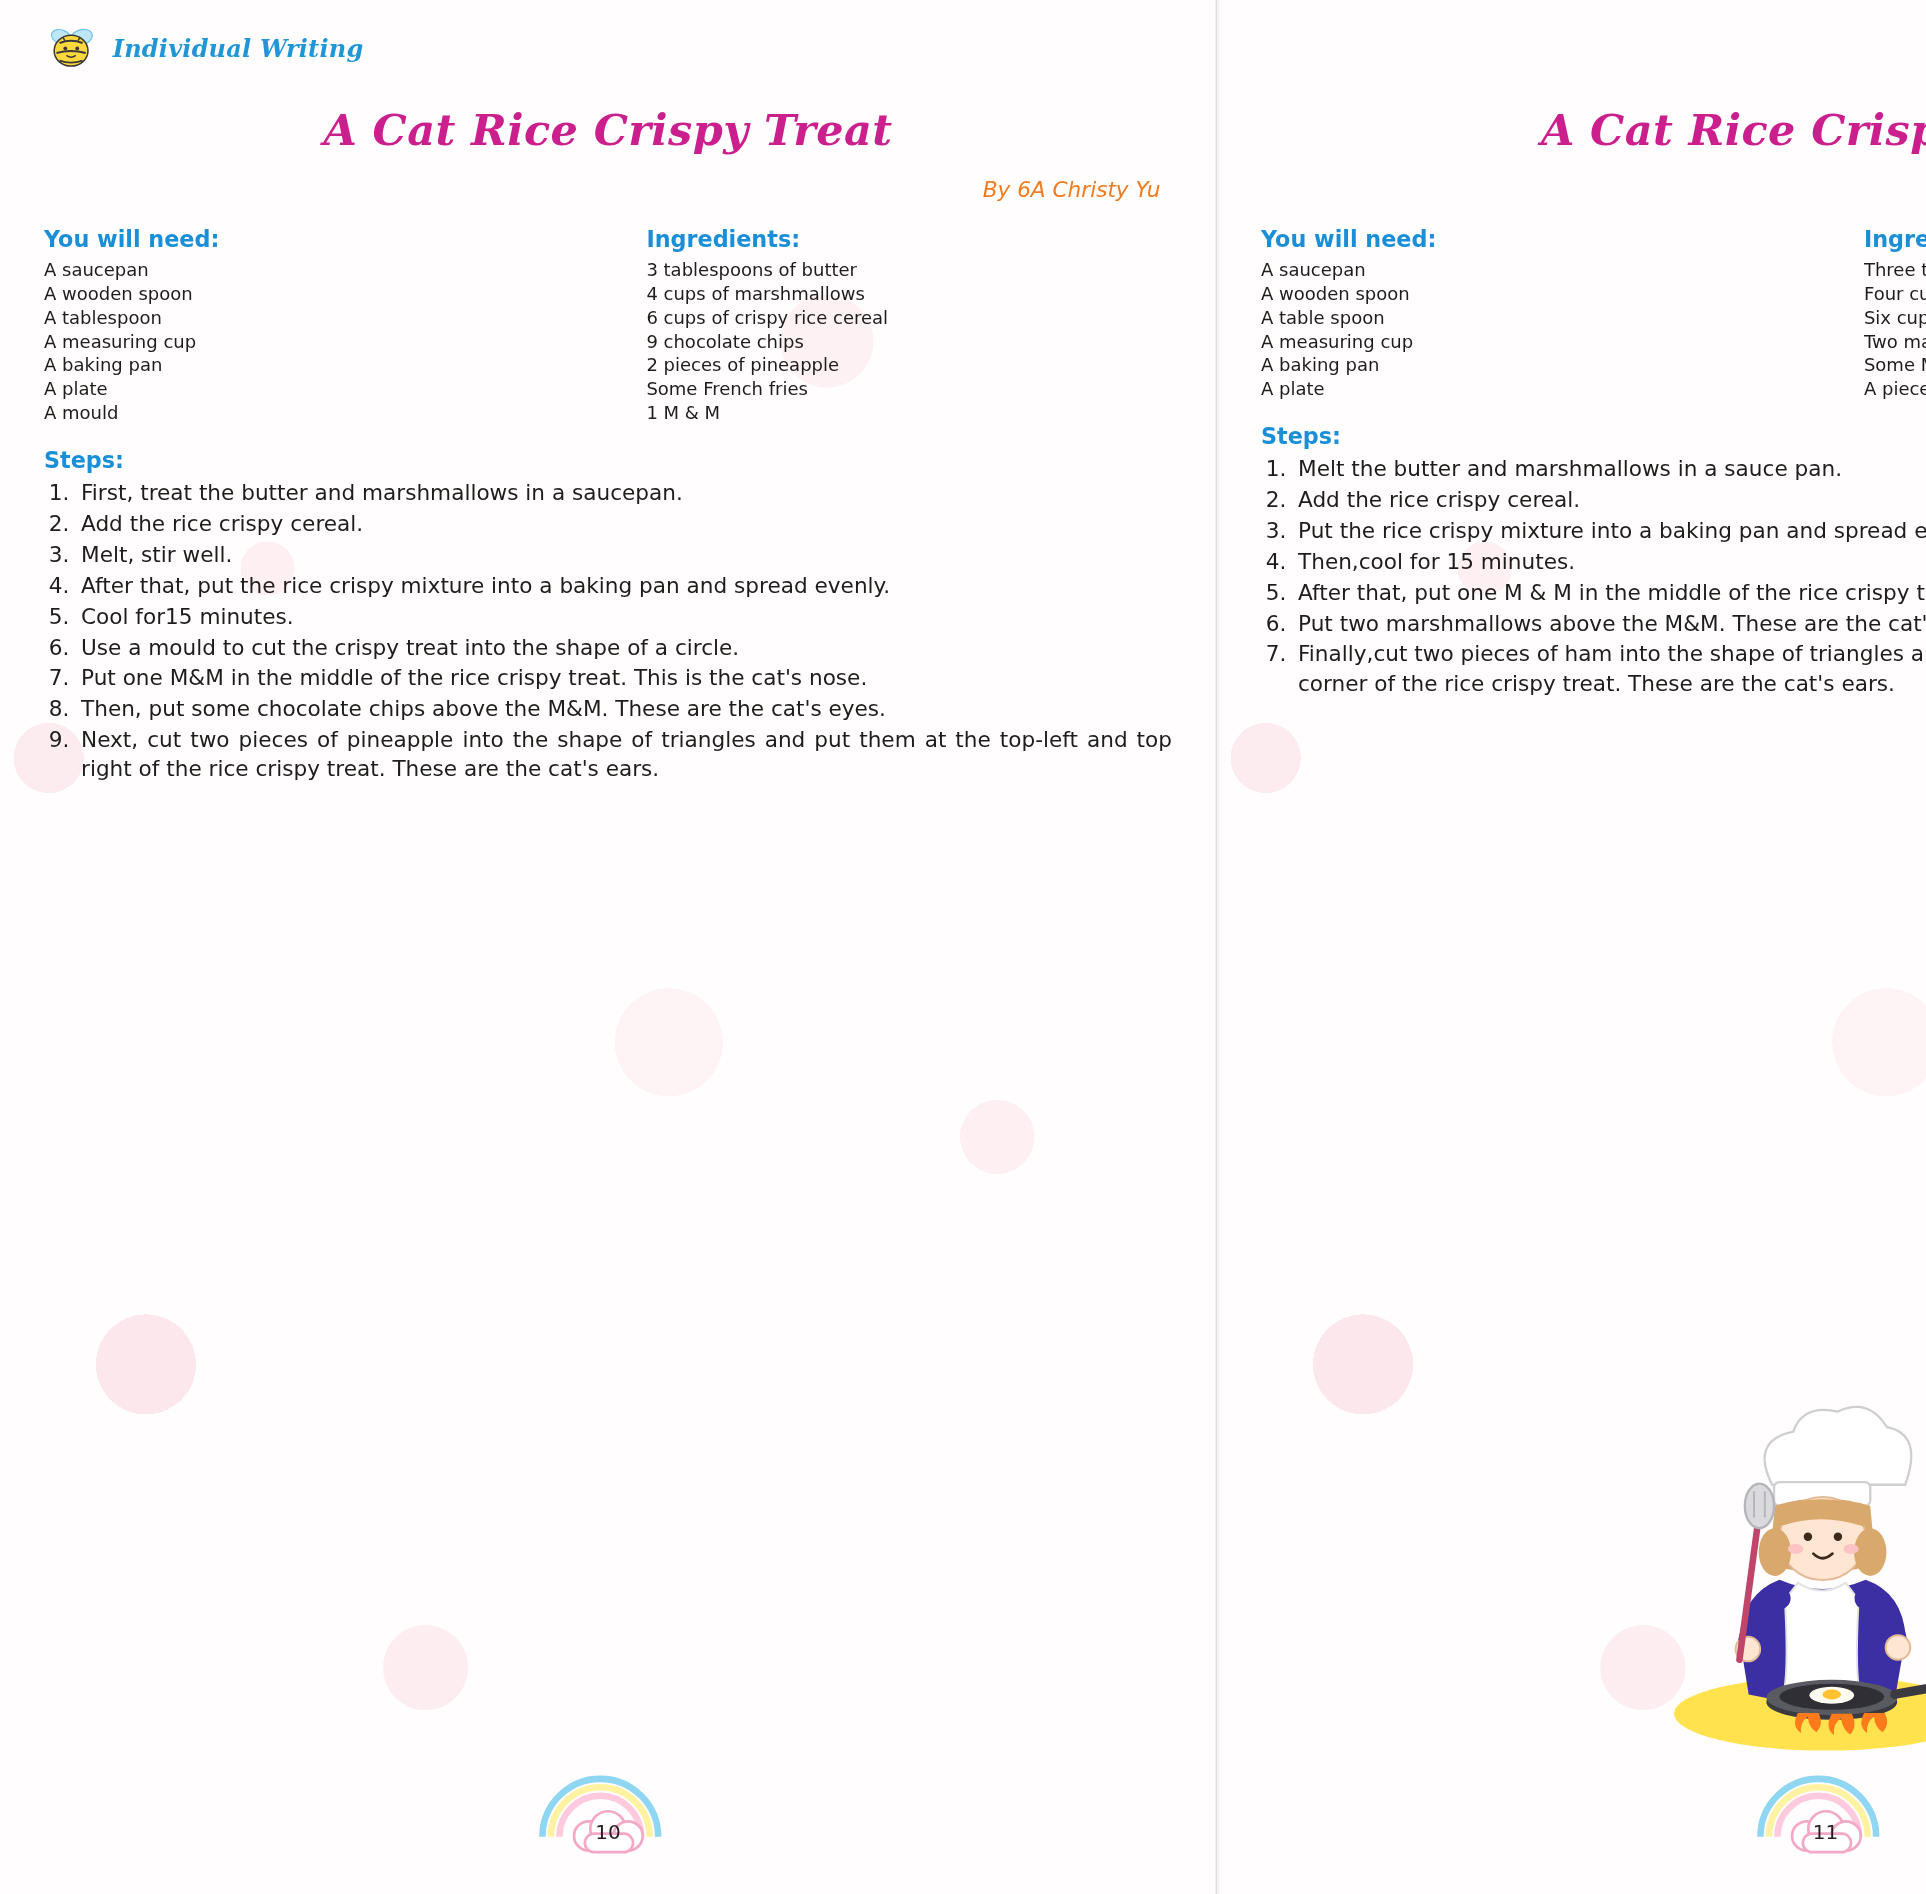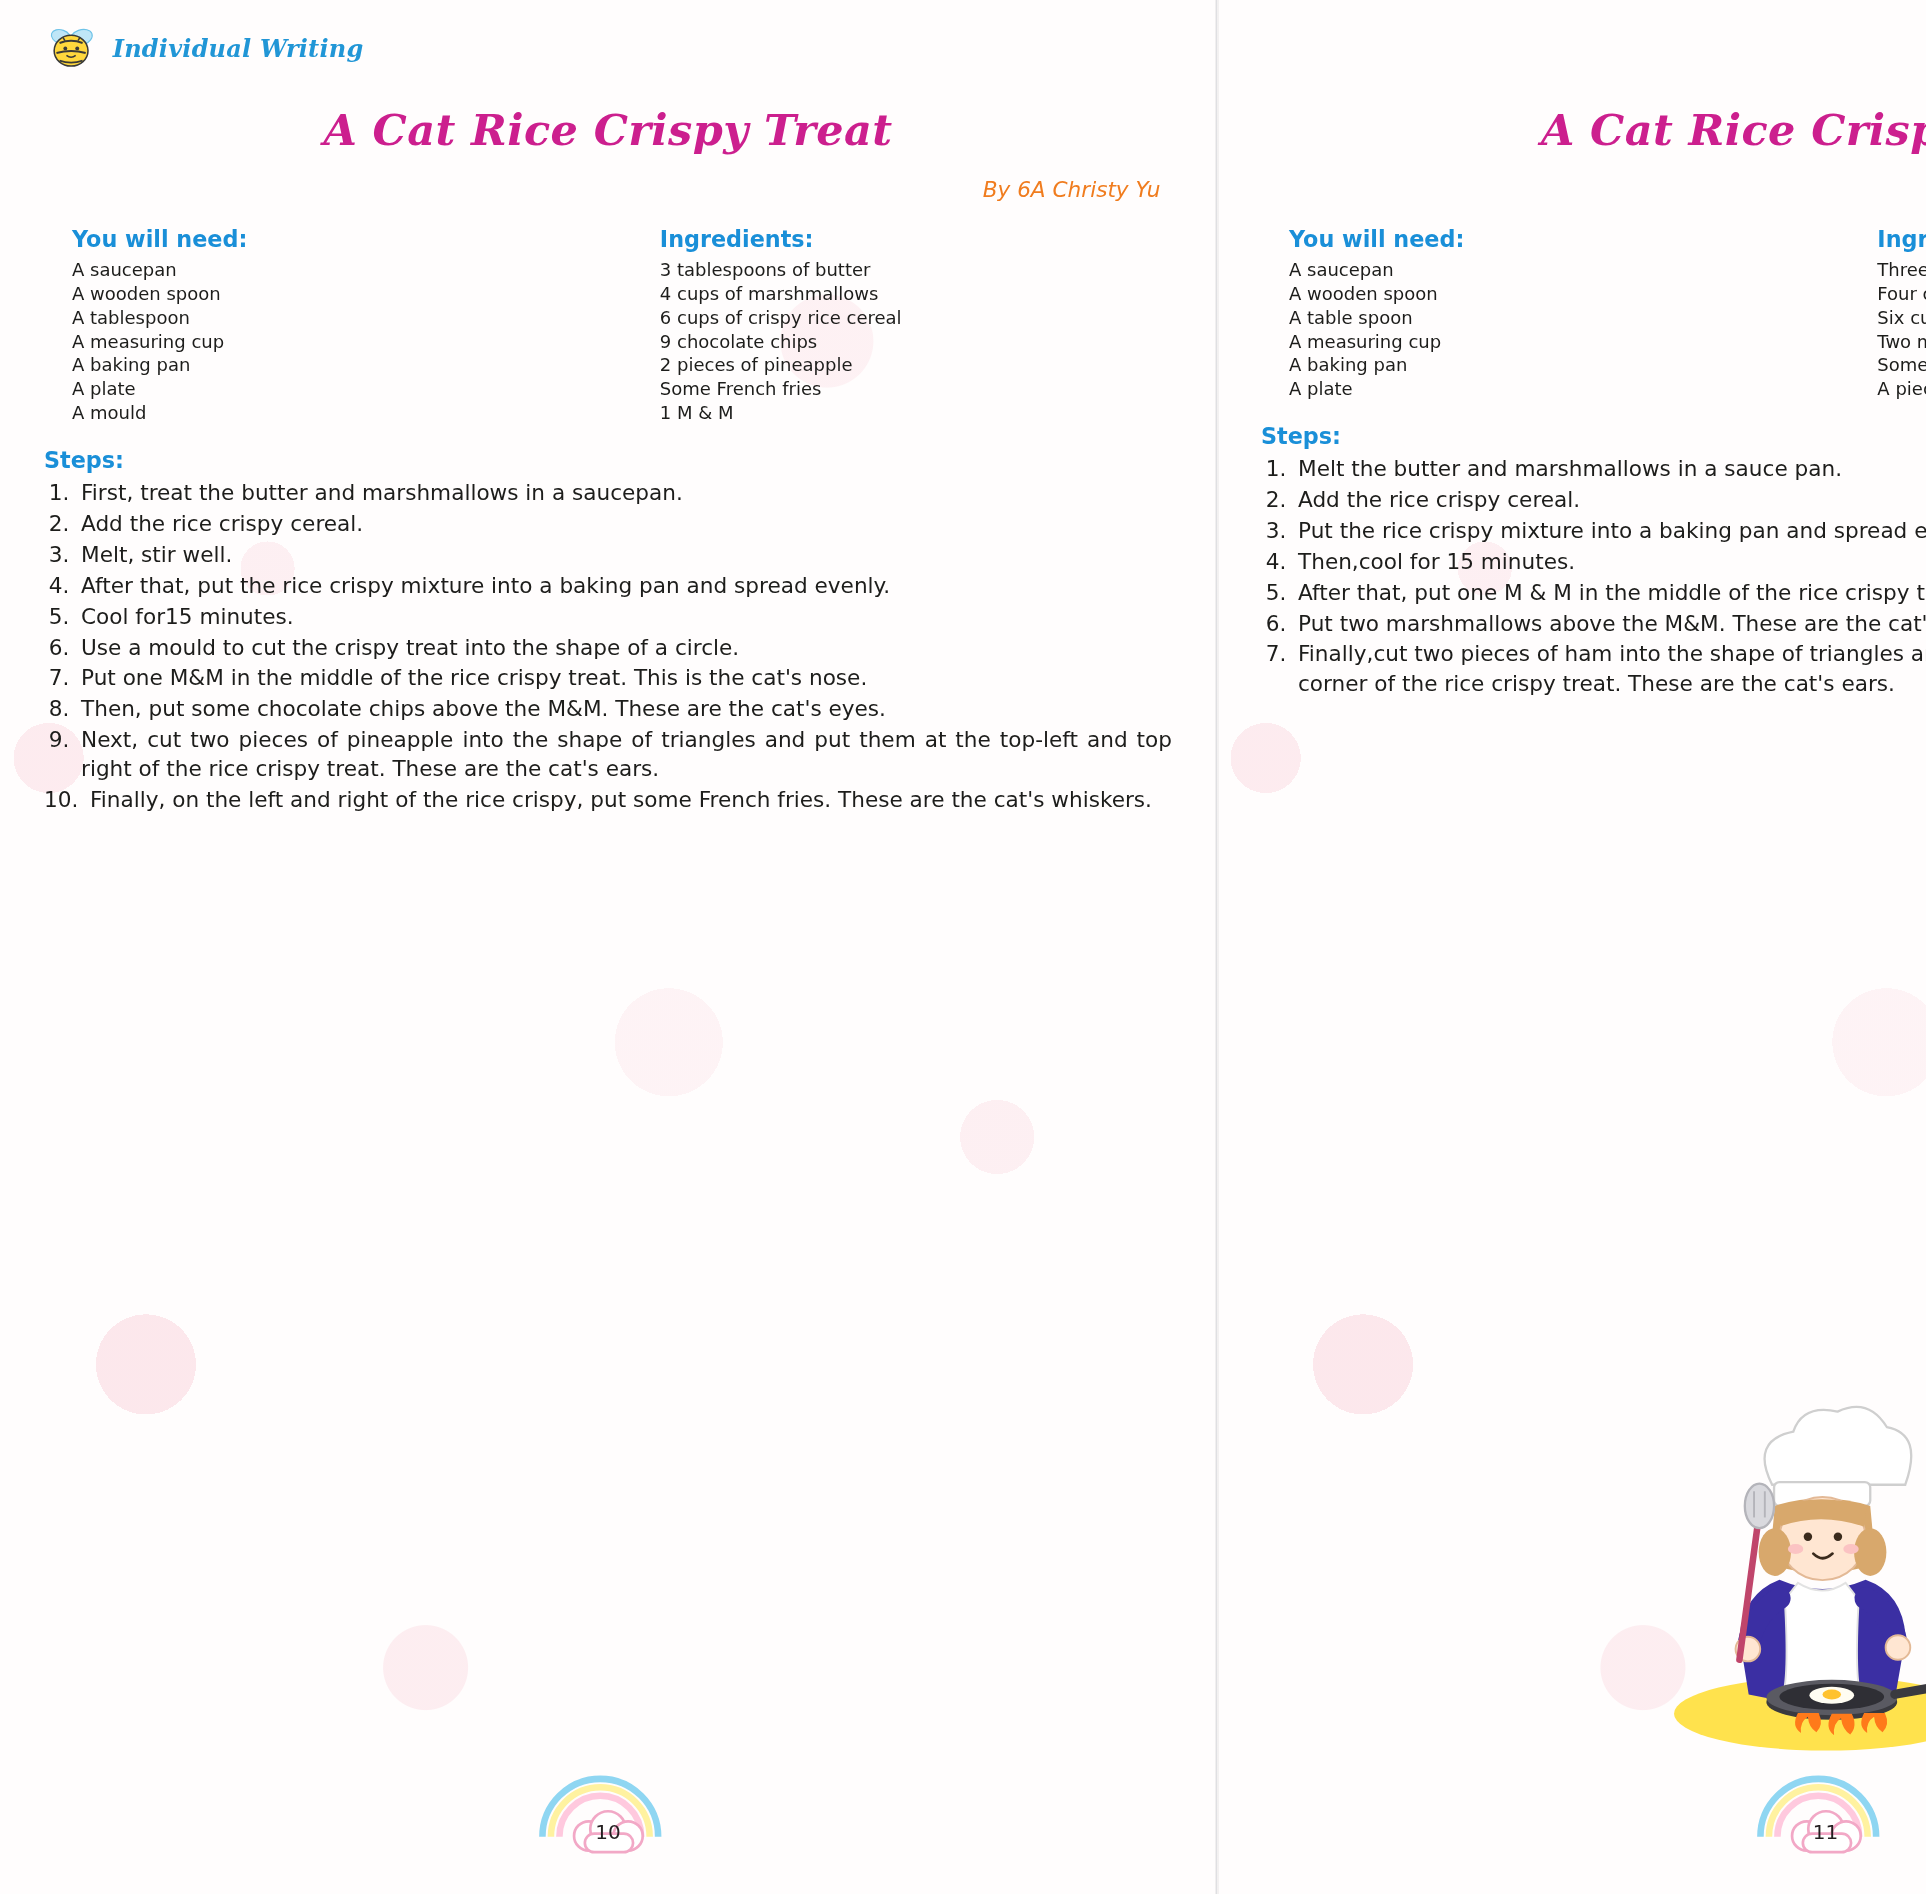--- a/index.html
+++ b/index.html
@@ -103,21 +103,20 @@
     color: #f07c1e;
     margin-top: 22.3px;
     padding-right: 11.6px;
   }
 
   
   .columns {
     display: flex;
     margin-top: 24px;
     gap: 33px;
-    margin-left: 28px;
   }
   .col-left { width: 52%; }
   .col-right { width: 48%; }
 
   .section-head {
     font-family: "DejaVu Sans", sans-serif;
     font-weight: bold;
     font-size: 22.3px;
     color: #1a8fd8;
     margin-bottom: 5.4px;
@@ -274,24 +273,20 @@
               <span class="txt">Put one M&amp;M in the middle of the rice crispy treat. This is the cat's nose.</span>
             </li>
           <li>
               <span class="num">8.</span>
               <span class="txt">Then, put some chocolate chips above the M&amp;M. These are the cat's eyes.</span>
             </li>
           <li>
               <span class="num">9.</span>
               <span class="txt">Next, cut two pieces of pineapple into the shape of triangles and put them at the top-left and top right of the rice crispy treat. These are the cat's ears.</span>
             </li>
-          <li>
-              <span class="num">10.</span>
-              <span class="txt">Finally, on the left and right of the rice crispy, put some French fries. These are the cat's whiskers.</span>
-            </li>
         </ol>
       </div>
 
     </div>
 
     <div class="pagenum">
       <svg viewBox="0 0 420 230" width="162" height="89">
         <path d="M40 170 a150 150 0 0 1 300 0" fill="none" stroke="#8fd6f2" stroke-width="17"></path>
         <path d="M62 170 a128 128 0 0 1 256 0" fill="none" stroke="#fff2a0" stroke-width="17"></path>
         <path d="M84 170 a106 106 0 0 1 212 0" fill="none" stroke="#ffc9de" stroke-width="17"></path>

